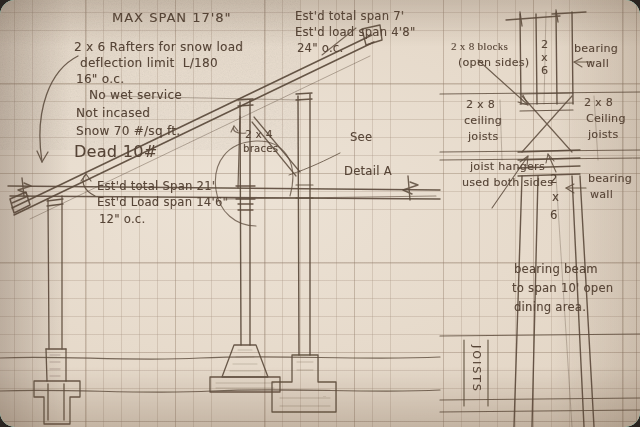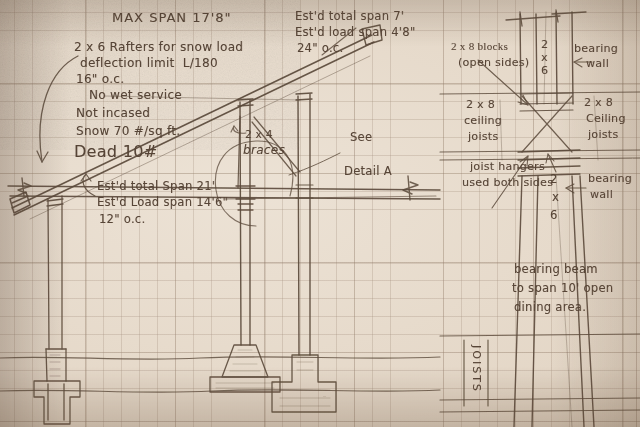--- a/index.html
+++ b/index.html
@@ -5,20 +5,21 @@
   html, body {
     margin: 0; padding: 0;
     background: #2a2420;
   }
   #sheet {
     position: relative;
     width: 640px; height: 427px;
     overflow: hidden;
     background: #5eead4;
     font-family: "DejaVu Sans", sans-serif;
+    border-radius: 15px;
   }
   
   #paper-base {
     position: absolute; inset: 0;
     background:
       radial-gradient(ellipse 150% 120% at 38% 45%, #ece2d5 0%, #e4d7c7 48%, #d6c7b4 78%, #c3b29e 100%);
   }
   #paper-shadow-left {
     position: absolute; left: 0; top: 0; width: 70px; height: 100%;
     background: linear-gradient(to right, rgba(90,70,55,0.30), rgba(90,70,55,0.0));
@@ -347,21 +348,21 @@
 
   <div class="note hand" style="left:97px; top:179px; font-size:11.5px;">Est'd total Span 21'</div>
   <div class="note hand" style="left:97px; top:195px; font-size:11.5px;">Est'd Load span 14'6"</div>
   <div class="note hand" style="left:99px; top:212px; font-size:11.5px;">12" o.c.</div>
 
   <div class="note hand" style="left:295px; top:9px; font-size:11.5px;">Est'd total span 7'</div>
   <div class="note hand" style="left:295px; top:25px; font-size:11.5px;">Est'd load span 4'8"</div>
   <div class="note hand" style="left:297px; top:41px; font-size:11.5px;">24" o.c.</div>
 
   <div class="note hand" style="left:245px; top:128px; font-size:10.5px;">2 x 4</div>
-  <div class="note hand" style="left:243px; top:143px; font-size:12px;font-style:italic;">braces</div>
+  <div class="note hand" style="left:243px; top:143px; font-size:10px;">braces</div>
 
   <div class="note hand" style="left:350px; top:130px; font-size:11.5px;">See</div>
   <div class="note hand" style="left:344px; top:164px; font-size:11.5px;">Detail A</div>
 
   <div class="note hand" style="left:451px; top:40px; font-size:11px;font-family:Liberation Serif, serif;">2 x 8 blocks</div>
   <div class="note hand" style="left:458px; top:56px; font-size:11px;">(open sides)</div>
 
   <div class="note hand" style="left:541px; top:38px; font-size:11px;">2</div>
   <div class="note hand" style="left:541px; top:51px; font-size:11px;">x</div>
   <div class="note hand" style="left:541px; top:64px; font-size:11px;">6</div>

